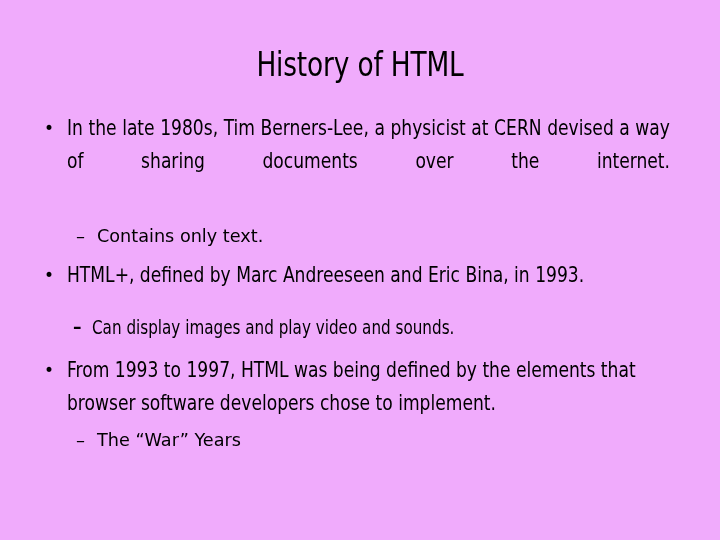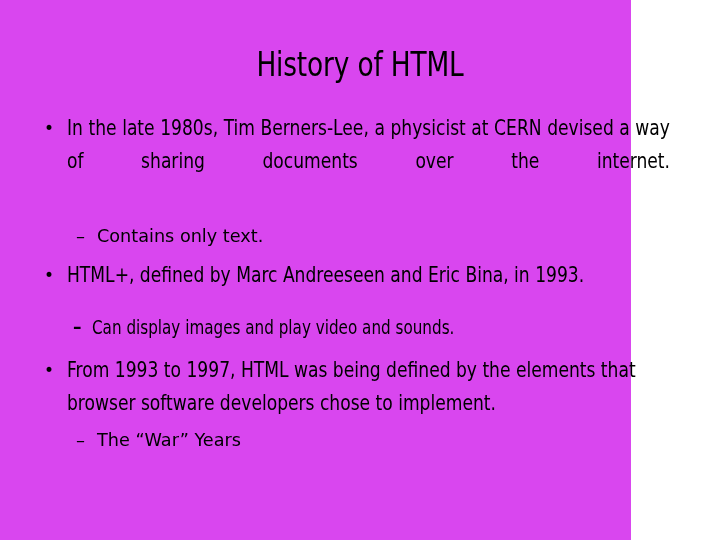--- a/index.html
+++ b/index.html
@@ -10,23 +10,23 @@
     width: 720px;
     height: 540px;
     background: #ffffff;
     font-family: "Liberation Sans", sans-serif;
     color: #000000;
     overflow: hidden;
   }
 
   .slide {
     position: relative;
-    width: 631px;
+    width: 720px;
     height: 540px;
-    background: #d946ef;
+    background: #f0abfc;
     box-sizing: border-box;
   }
 
   
   .slide-title {
     position: absolute;
     left: 0;
     top: 46px;
     width: 720px;
     text-align: center;

